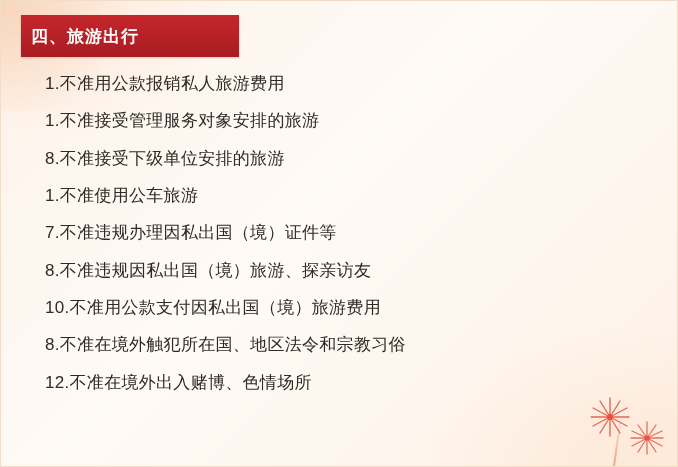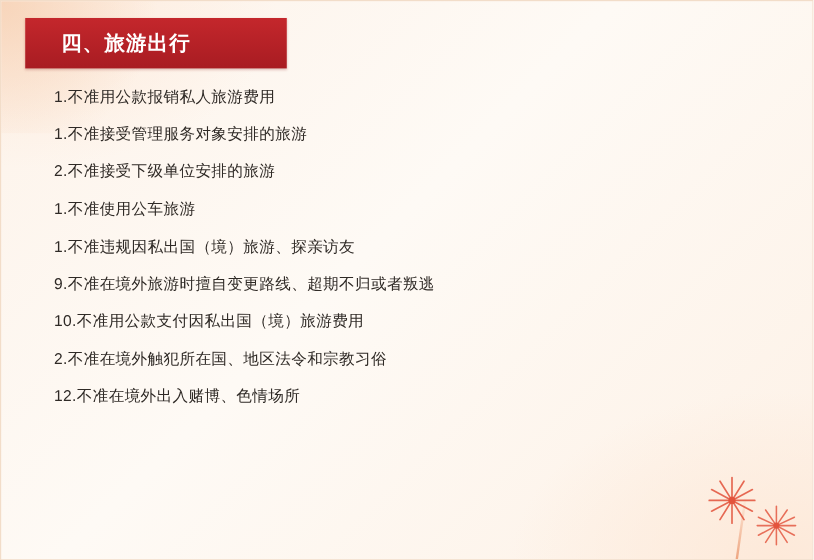--- a/index.html
+++ b/index.html
@@ -43,32 +43,32 @@
     background: linear-gradient(180deg, #c4272c 0%, #a81c22 100%);
     display: flex;
     align-items: center;
     box-shadow: 0 1px 2px rgba(140,30,30,0.25);
   }
   .header-title {
     color: #ffffff;
     font-size: 17px;
     font-weight: bold;
     letter-spacing: 1px;
-    padding-left: 30px;
+    padding-left: 10px;
     white-space: nowrap;
   }
   .list {
     position: absolute;
     left: 44px;
     top: 70px;
     right: 24px;
   }
   .list-item {
     color: #2f2a26;
-    font-size: 13px;
+    font-size: 17px;
     line-height: 1.55;
     margin-bottom: 11px;
     white-space: nowrap;
     letter-spacing: 0.3px;
   }
   .firework {
     position: absolute;
     pointer-events: none;
   }
   .fw1 { right: 44px; bottom: 26px; }
@@ -91,26 +91,26 @@
 
   <div class="corner-tl"></div>
 
   <div class="header">
     <div class="header-title">四、旅游出行</div>
   </div>
 
   <div class="list">
     <div class="list-item">1.不准用公款报销私人旅游费用</div>
     <div class="list-item">1.不准接受管理服务对象安排的旅游</div>
-    <div class="list-item">2.不准接受下级单位安排的旅游</div>
+    <div class="list-item">8.不准接受下级单位安排的旅游</div>
     <div class="list-item">1.不准使用公车旅游</div>
-    <div class="list-item">1.不准违规因私出国（境）旅游、探亲访友</div>
-    <div class="list-item">9.不准在境外旅游时擅自变更路线、超期不归或者叛逃</div>
+    <div class="list-item">7.不准违规办理因私出国（境）证件等</div>
+    <div class="list-item">8.不准违规因私出国（境）旅游、探亲访友</div>
     <div class="list-item">10.不准用公款支付因私出国（境）旅游费用</div>
-    <div class="list-item">2.不准在境外触犯所在国、地区法令和宗教习俗</div>
+    <div class="list-item">8.不准在境外触犯所在国、地区法令和宗教习俗</div>
     <div class="list-item">12.不准在境外出入赌博、色情场所</div>
 
   </div>
 
   <div class="stalk"></div>
 
   <svg class="firework fw1" width="46" height="46" viewBox="0 0 46 46">
     <g stroke="#e2513a" stroke-width="1.4" stroke-linecap="round" opacity="0.85">
       <line x1="23" y1="23" x2="23" y2="4"></line>
       <line x1="23" y1="23" x2="33" y2="7"></line>

